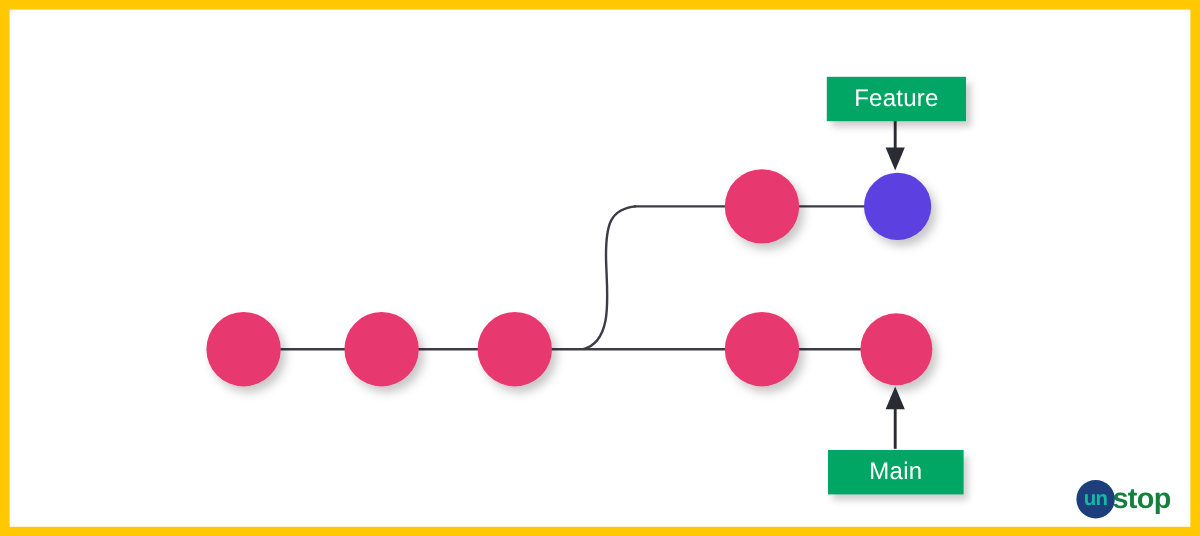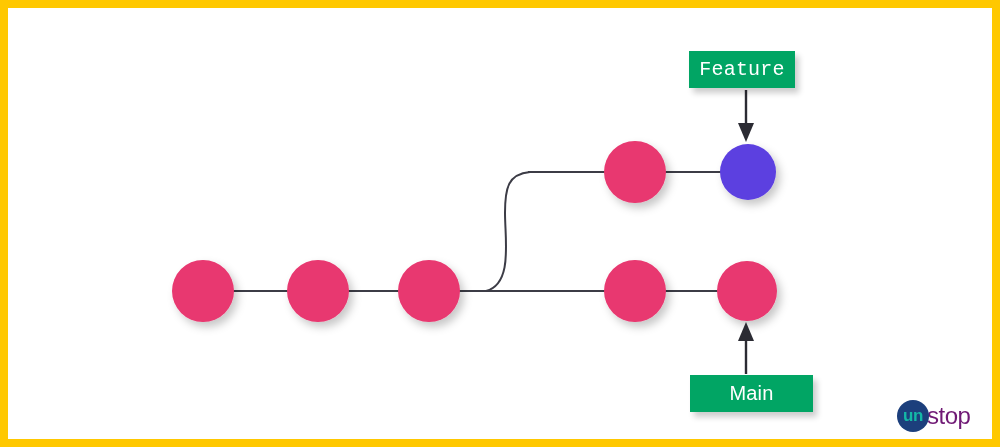--- a/index.html
+++ b/index.html
@@ -62,23 +62,23 @@
     font-size: 17px;
     font-weight: bold;
     font-family: "Liberation Sans", sans-serif;
     display: flex;
     align-items: center;
     justify-content: center;
     letter-spacing: -0.5px;
     z-index: 2;
   }
   .logo-text {
-    color: #701a75;
+    color: #15803d;
     font-size: 24px;
-    font-weight: normal;
+    font-weight: bold;
     font-family: "Liberation Sans", sans-serif;
     letter-spacing: -0.5px;
     margin-left: -2px;
   }
 </style>
 </head>
 <body>
 
 <div class="canvas">
   <div class="stage">
@@ -105,25 +105,25 @@
       <circle filter="url(#nodeShadow)" cx="627" cy="164" r="31" fill="#e8376f"></circle>
       <circle filter="url(#nodeShadow)" cx="740" cy="164" r="28" fill="#5b3fe0"></circle>
 
       <line x1="738" y1="82" x2="738" y2="121" stroke="#2b2b33" stroke-width="2.4"></line>
       <polygon points="738,134 730,115 746,115" fill="#2b2b33"></polygon>
 
       <line x1="738" y1="366" x2="738" y2="327" stroke="#2b2b33" stroke-width="2.4"></line>
       <polygon points="738,314 730,333 746,333" fill="#2b2b33"></polygon>
     </svg>
 
-    <div class="label-box" style="left:681px; top:43px; width:106px; height:37px; background:#01a564;font-family:Liberation Mono, monospace;">
+    <div class="label-box" style="left:681px; top:56px; width:116px; height:37px; background:#01a564;">
       <span>Feature</span>
     </div>
 
-    <div class="label-box" style="left:682px; top:367px; width:123px; height:37px; background:#01a564;">
+    <div class="label-box" style="left:682px; top:367px; width:113px; height:37px; background:#01a564;">
       <span>Main</span>
     </div>
 
     <div class="logo">
       <div class="logo-mark">
         <span>un</span>
       </div>
       <div class="logo-text">stop</div>
     </div>
 

